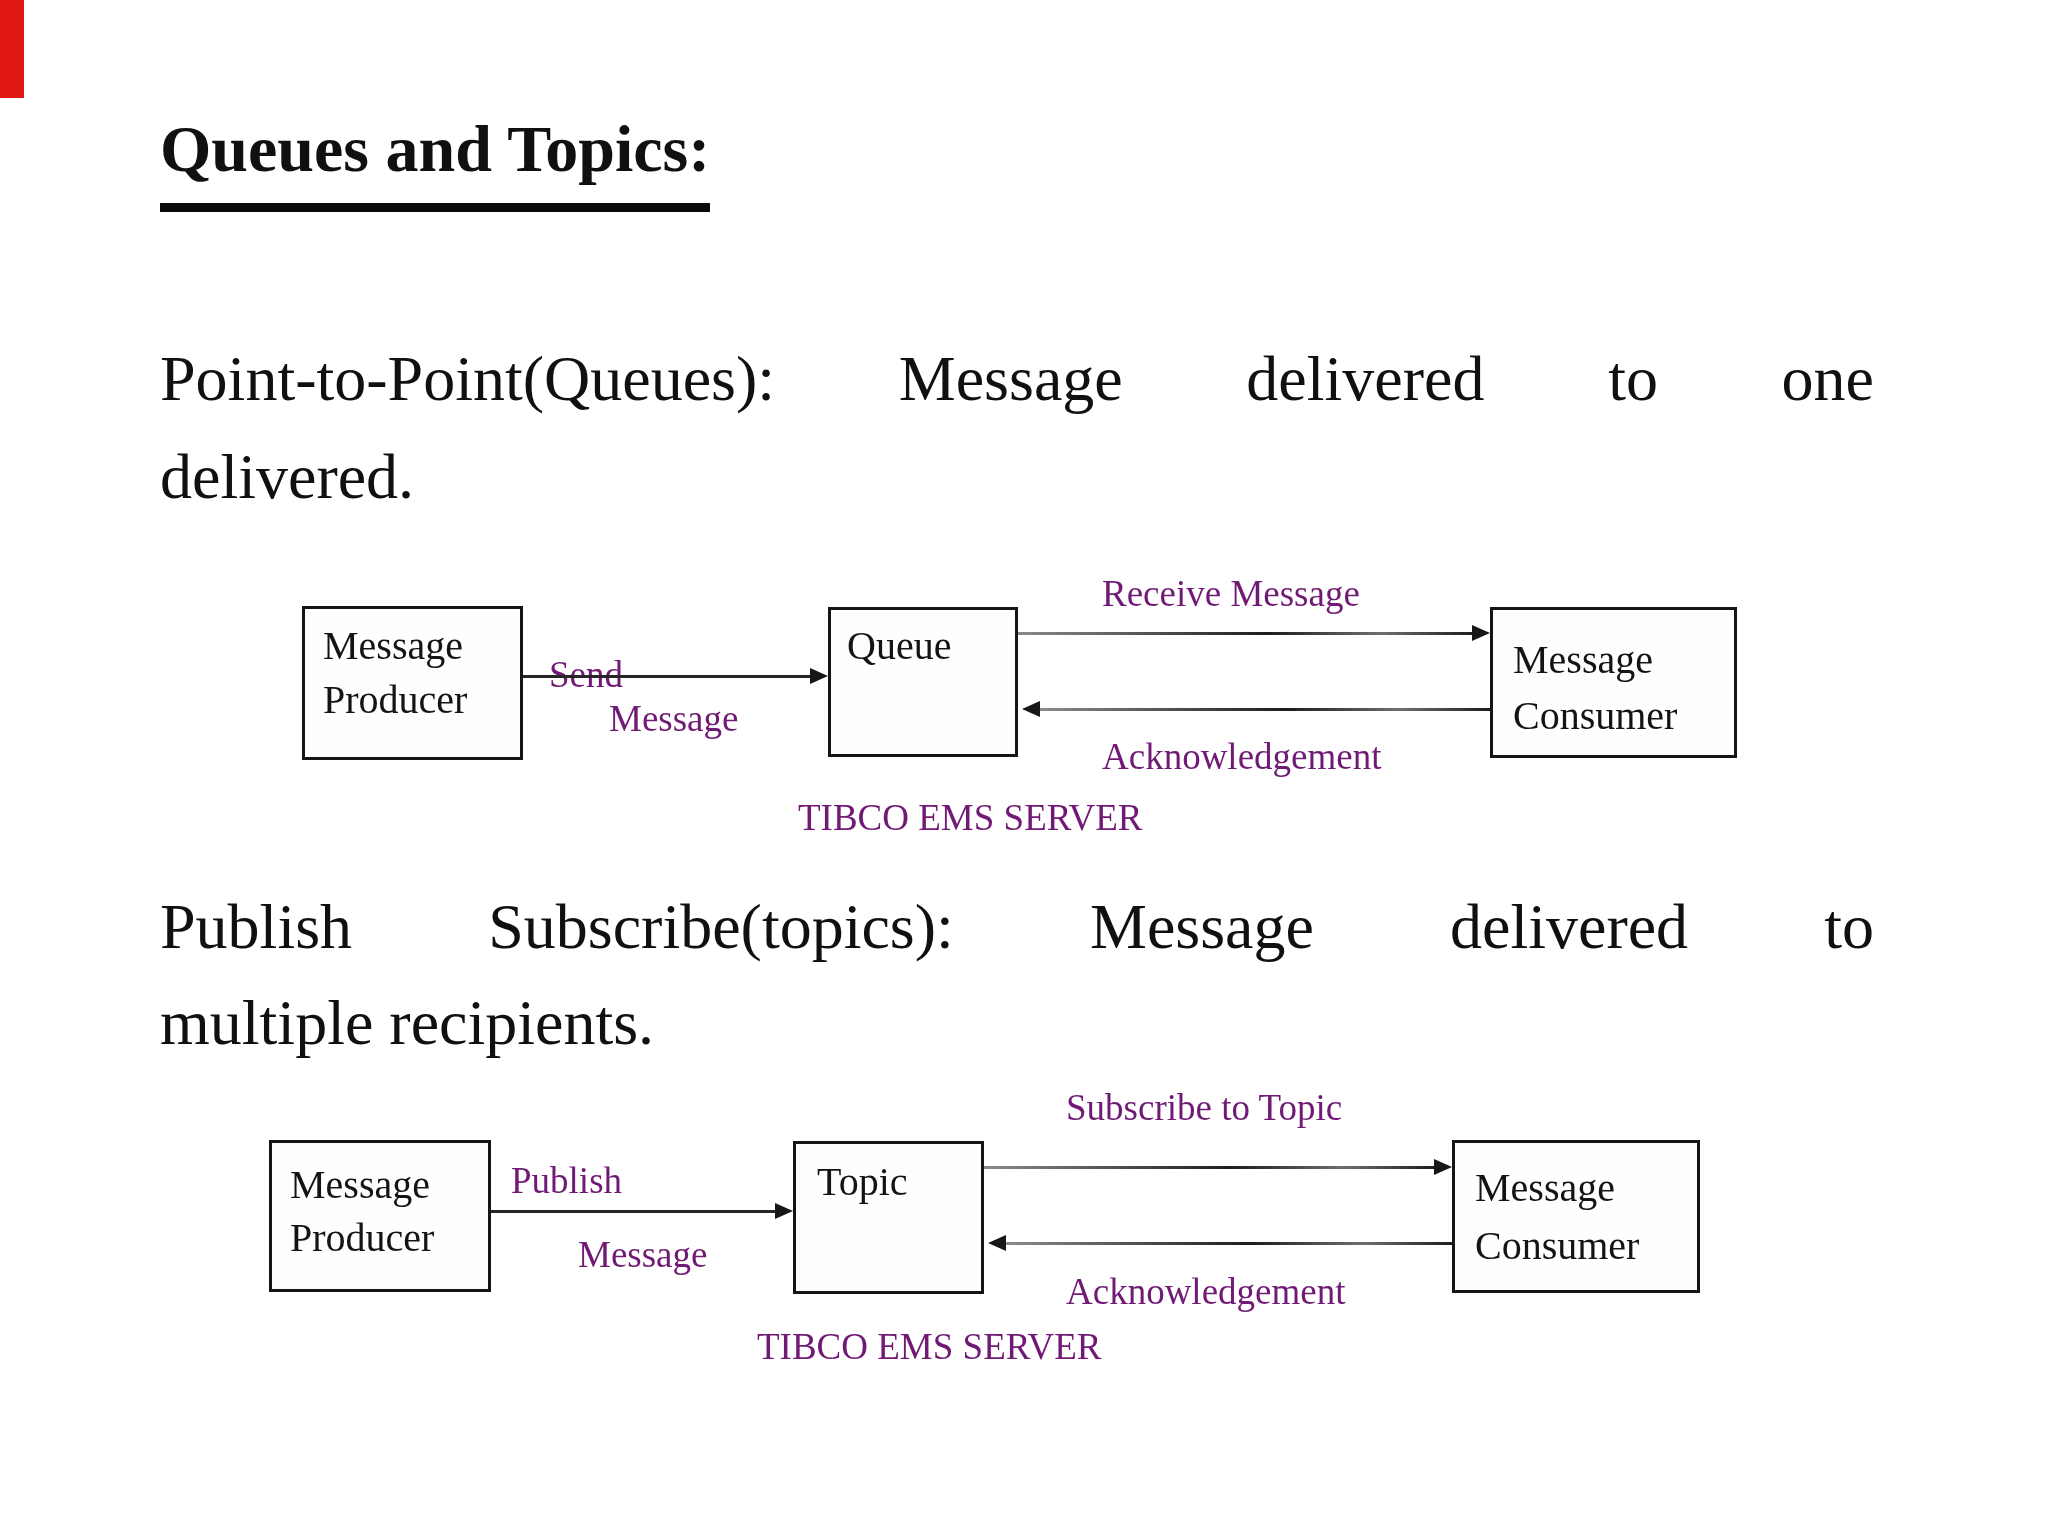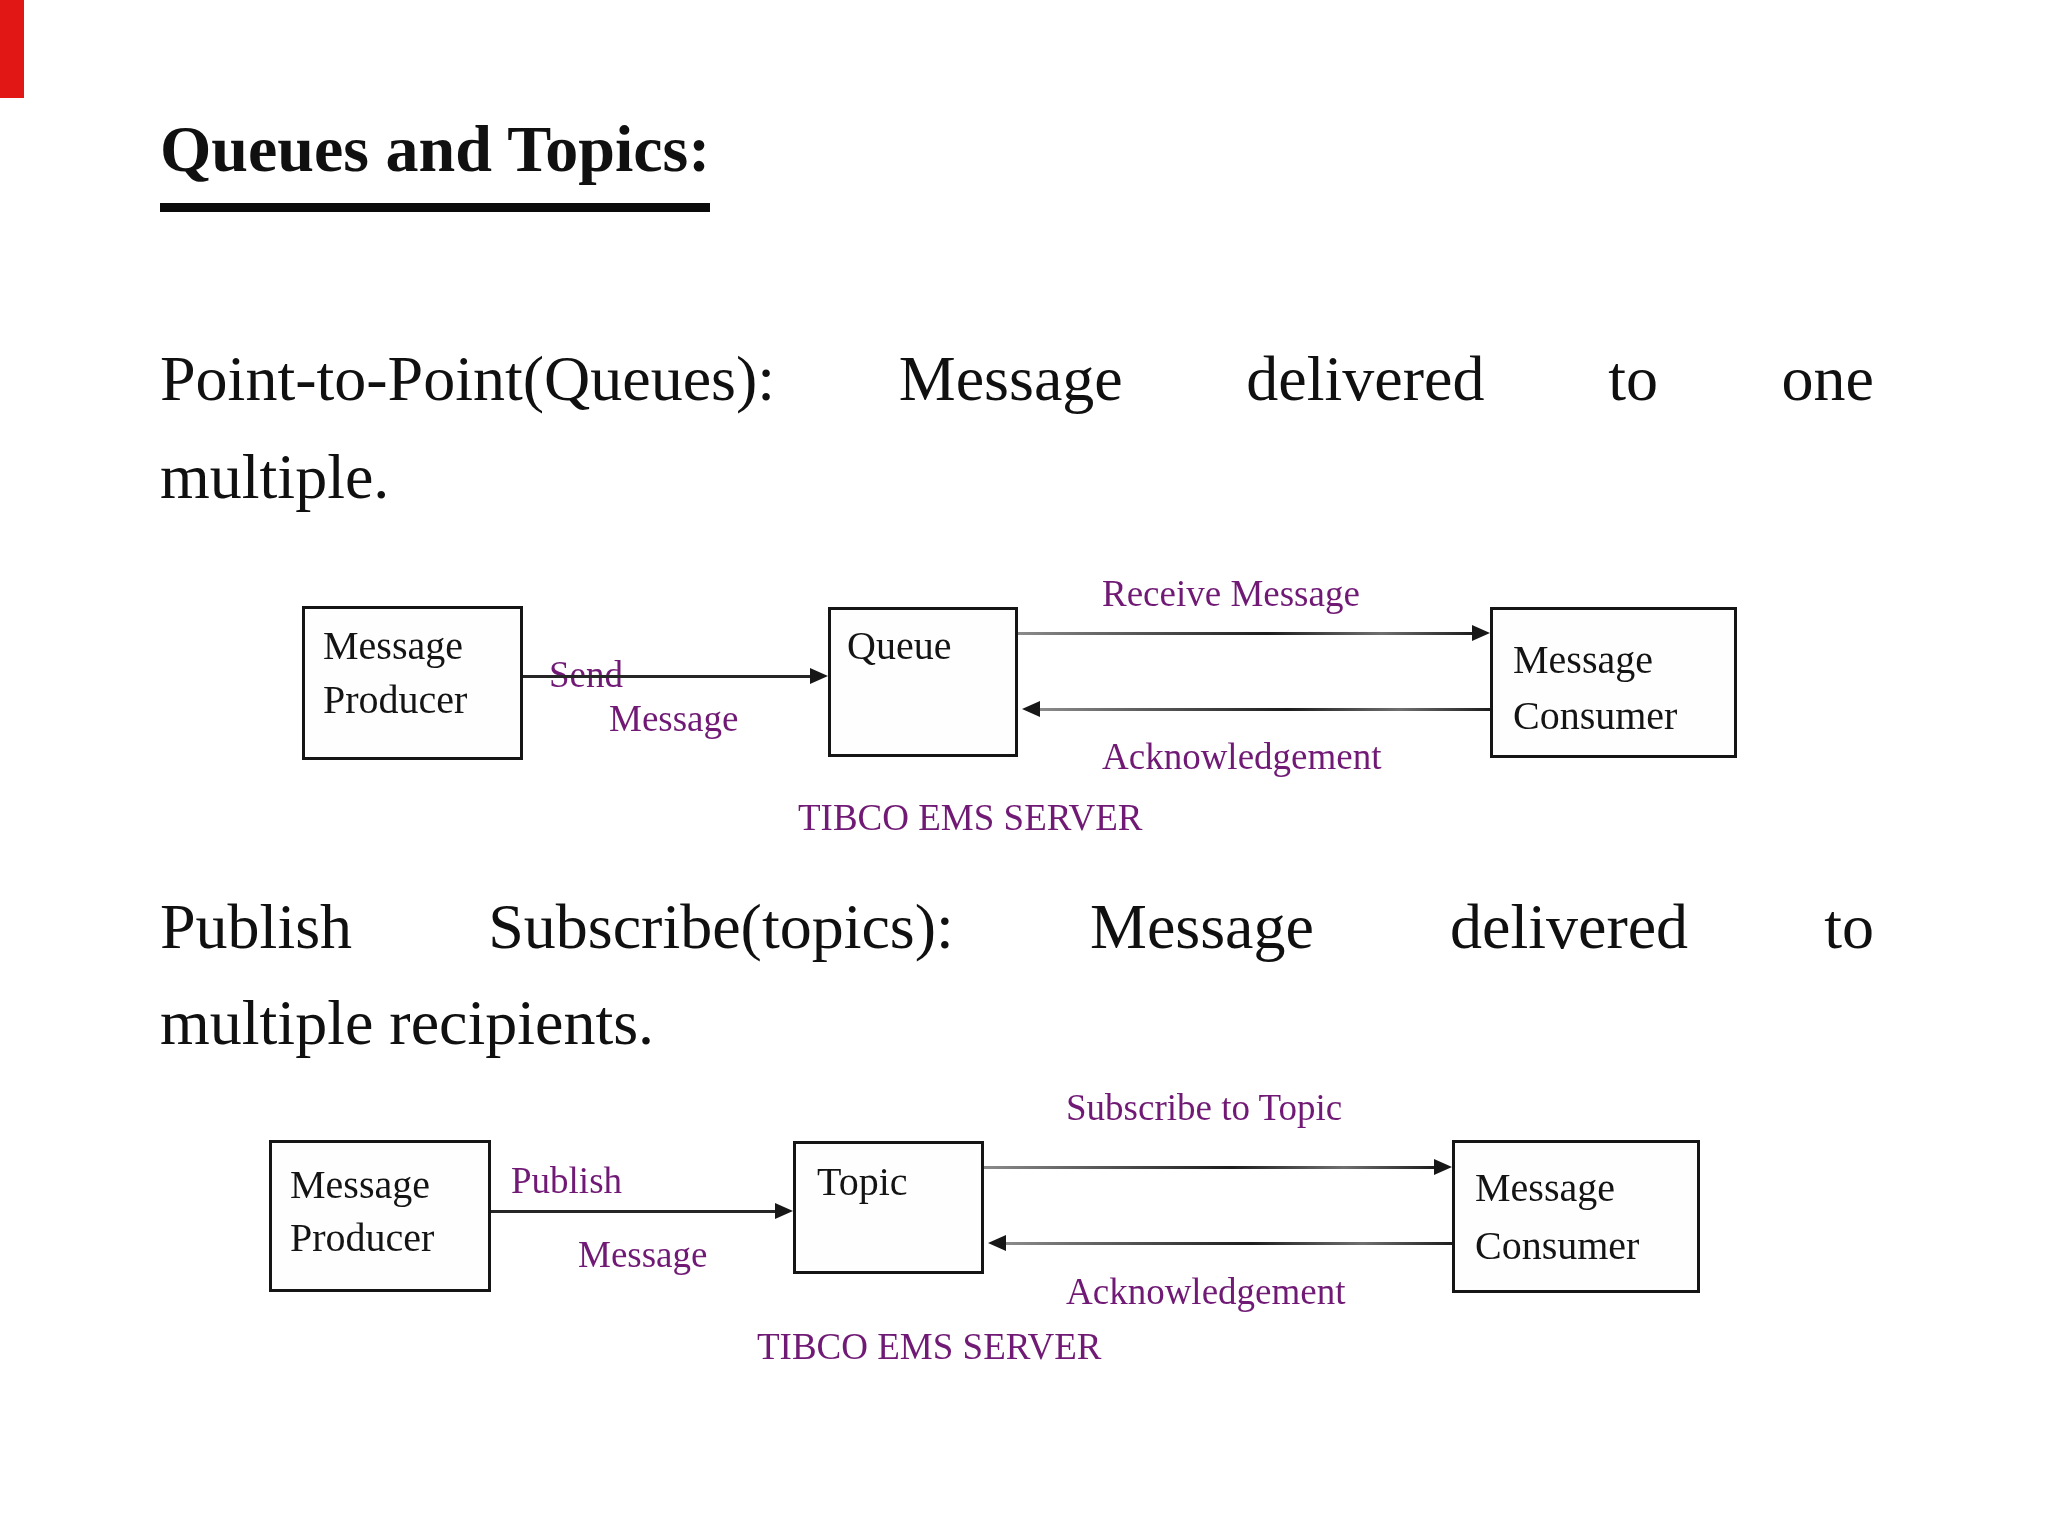--- a/index.html
+++ b/index.html
@@ -17,21 +17,21 @@
   .jline{text-align:justify;text-align-last:justify;}
   .b{font-weight:normal;}
   
   .dbox{box-sizing:border-box;border:3px solid #151515;background:#fffefe;
         font-size:40px;color:#141414;}
   .dbox .bl{white-space:nowrap;}
   #d1-producer{left:302px;top:606px;width:221px;height:154px;padding:10px 0 0 18px;line-height:54px;}
   #d1-queue   {left:828px;top:607px;width:190px;height:150px;padding:9px 0 10px 16px;line-height:54px;}
   #d1-consumer{left:1490px;top:607px;width:247px;height:151px;padding:22px 0 0 20px;line-height:56px;}
   #d2-producer{left:269px;top:1140px;width:222px;height:152px;padding:15px 0 0 18px;line-height:53px;}
-  #d2-topic   {left:793px;top:1141px;width:191px;height:133px;padding:11px 0 0 21px;line-height:54px;}
+  #d2-topic   {left:793px;top:1141px;width:191px;height:153px;padding:11px 0 0 21px;line-height:54px;}
   #d2-consumer{left:1452px;top:1140px;width:248px;height:153px;padding:16px 0 0 20px;line-height:58px;}
   
   .dlab{font-size:37px;line-height:46px;white-space:nowrap;color:#701a75;}
   #d1-send{left:549px;top:628px;margin-top:24px;} #d1-msg{left:609px;top:696px;}
   #d1-receive{left:1102px;top:571px;} #d1-ack{left:1102px;top:734px;}
   #d1-server{left:798px;top:795px;}
   #d2-publish{left:511px;top:1158px;} #d2-msg{left:578px;top:1232px;}
   #d2-subscribe{left:1066px;top:1085px;} #d2-ack{left:1066px;top:1269px;}
   #d2-server{left:757px;top:1324px;}
   
@@ -52,21 +52,21 @@
 <body>
 
 <div id="page">
 
   <div id="red-marker" class="abs" style="background: rgb(225, 23, 21);"></div>
 
   <div id="title" class="abs">Queues and Topics:</div>
 
   <div id="para1" class="abs para">
     <div class="jline"><span class="b">Point-to-Point(Queues):</span> <span>Message delivered to one</span></div>
-    <div>multiple.</div>
+    <div>delivered.</div>
   </div>
 
   <div id="d1-producer" class="abs dbox">
     <div class="bl">Message</div>
     <div class="bl">Producer</div>
   </div>
   <div id="d1-send" class="abs dlab">Send</div>
   <div id="d1-arrow-send" class="hline head-r"></div>
   <div id="d1-msg" class="abs dlab">Message</div>
   <div id="d1-queue" class="abs dbox">

